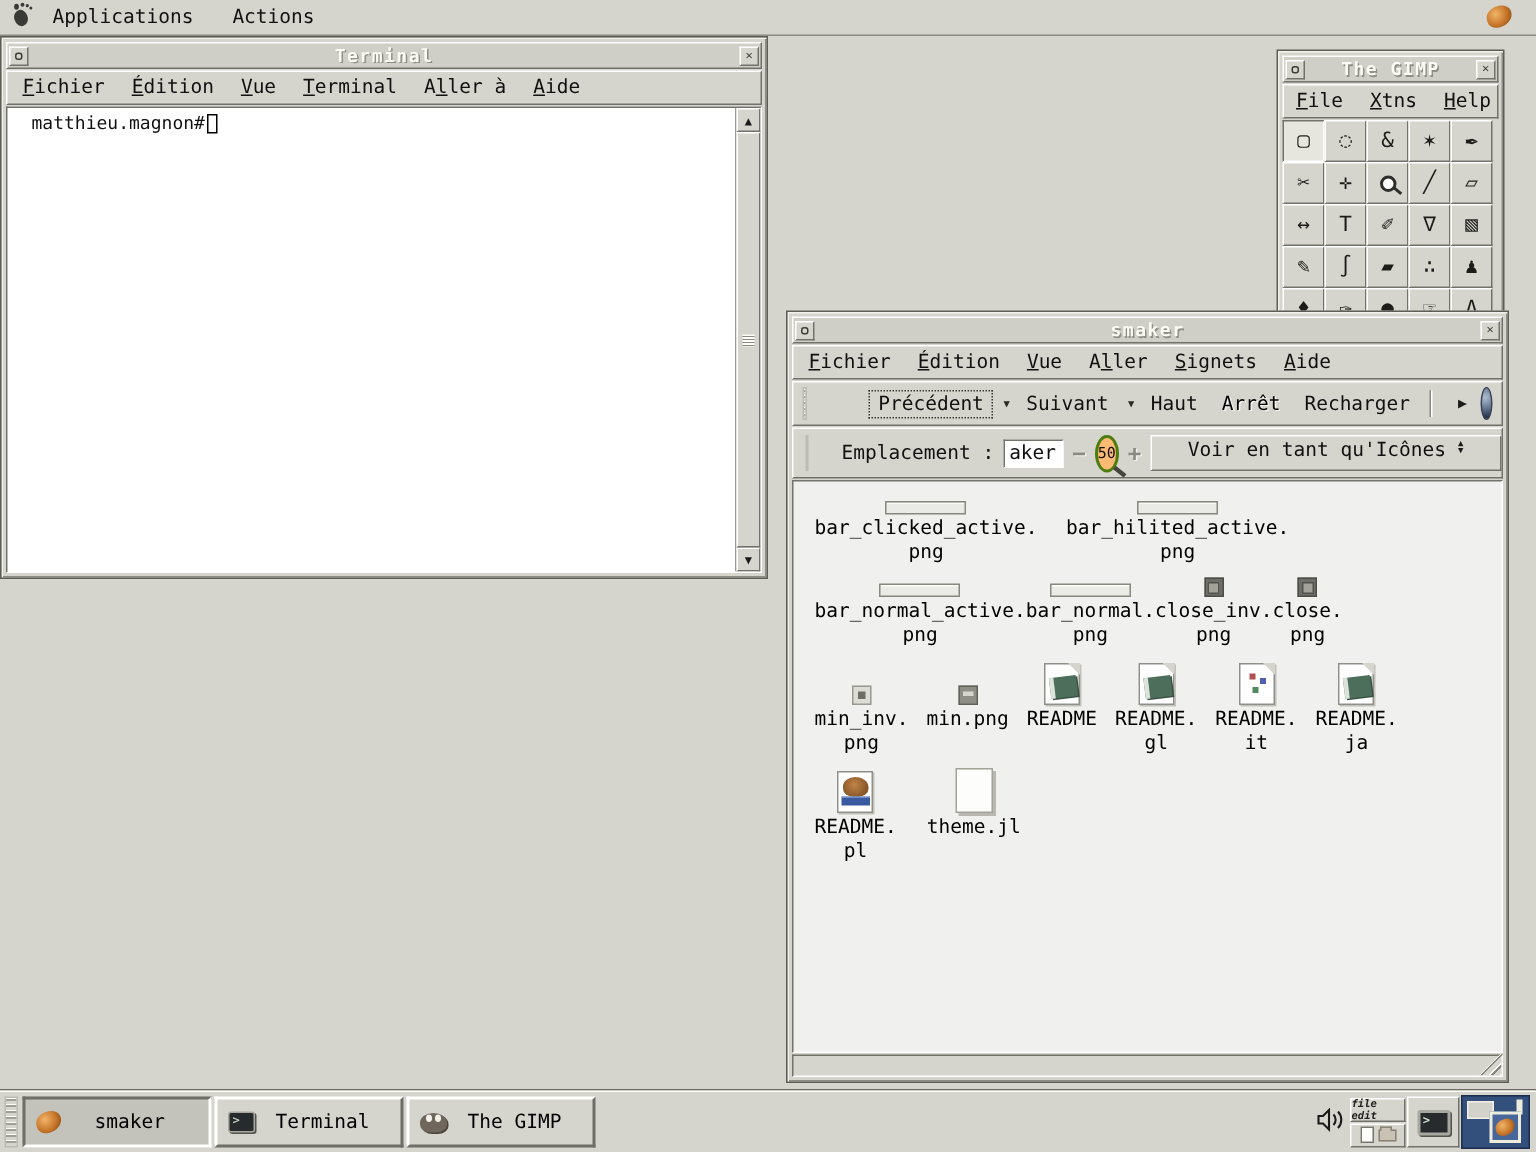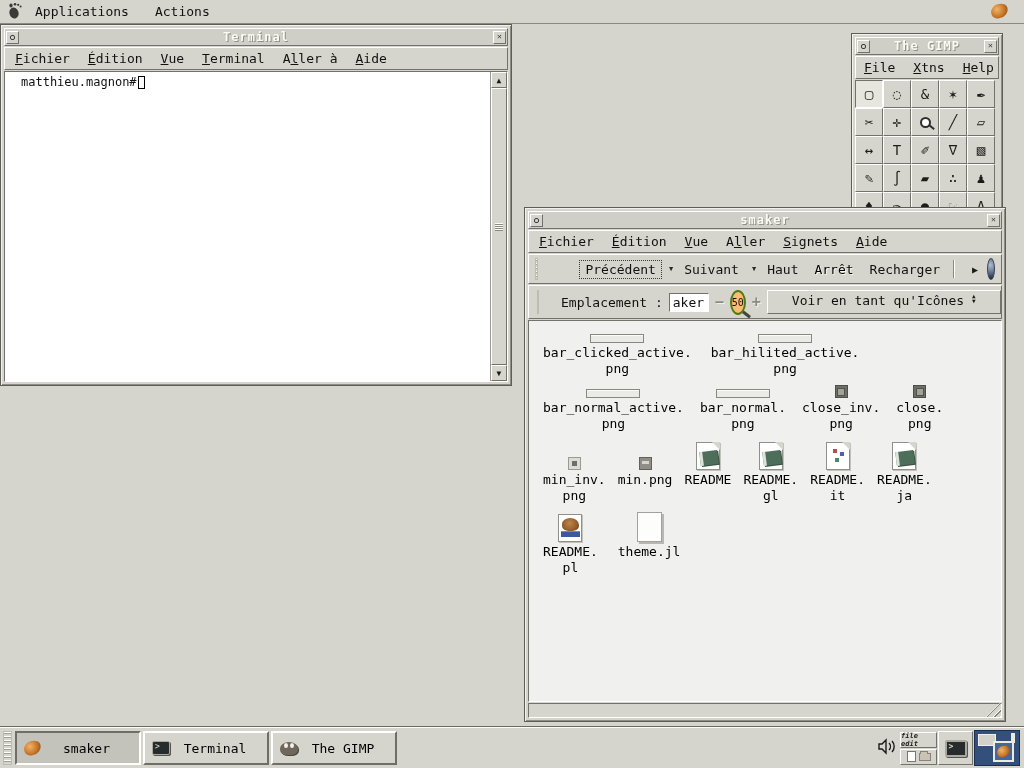--- a/index.html
+++ b/index.html
@@ -104,21 +104,21 @@
     background:#464640; right:-7px; bottom:-3px; transform:rotate(38deg); }
   .view-select{ margin-left:auto; display:flex; align-items:flex-start; gap:8px;
     height:24px; padding:2px 24px; background:#d5d5cd;
     border:1px solid; border-color:#fff #72726c #72726c #fff; white-space:nowrap; }
   .updown{ display:flex; flex-direction:column; font-size:6px; line-height:5px; color:#1a1a18; }
 
   .fm-content{ flex:1; background:#f0f0ee; overflow:hidden;
     border:1px solid; border-color:#72726c #fff #fff #72726c;
     padding:8px 0 0 14px; }
   .file-row{ display:flex; align-items:flex-start; margin-bottom:7px; }
-  .row-0{ gap:19px; } .row-1{ gap:16px; } .row-2{ gap:12px; } .row-3{ gap:20px; }
+  .row-0{ gap:19px; } .row-1{ gap:0; } .row-2{ gap:12px; } .row-3{ gap:20px; }
   .file-item{ display:flex; flex-direction:column; align-items:center; }
   .icon-area{ display:flex; align-items:flex-end; justify-content:center; margin-bottom:2px; }
   .row-0 .icon-area,.row-1 .icon-area{ height:14px; }
   .row-2 .icon-area,.row-3 .icon-area{ height:31px; }
   .file-label{ text-align:center; font-size:13px; line-height:16px; white-space:pre-line; color:#000; }
 
   
   .fi-bar{ width:54px; height:9px; background:#eaeae6; border:1px solid #88887f;
     box-shadow:inset 0 1px 0 #fcfcf8; }
   .fi-closebox{ width:13px; height:13px; background:#6e6e68; border:1px solid #4e4e48;

